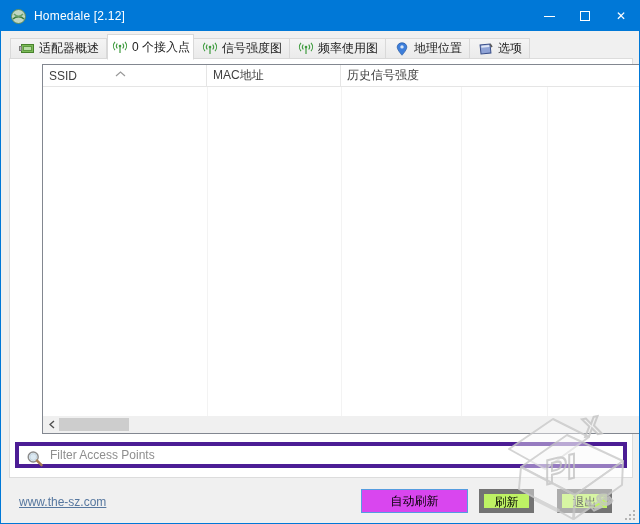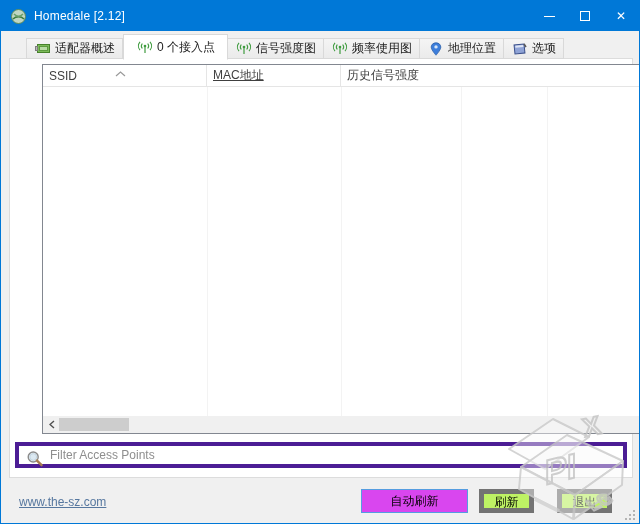--- a/index.html
+++ b/index.html
@@ -10,25 +10,25 @@
   .titlebar{position:absolute;top:0;left:0;right:0;height:30px;background:#0078d7;display:flex;align-items:center;text-align:center;}
   .app-icon{margin-left:9px;width:17px;height:17px;display:inline-block;}
   .title{color:#ffffff;font-size:12px;margin-left:7px;letter-spacing:.2px;}
   .controls{margin-left:auto;display:flex;height:100%;}
   .ctrl{width:36px;height:100%;display:flex;align-items:center;justify-content:center;color:#fff;}
   .glyph-min{display:block;width:11px;height:1px;background:#fff;}
   .glyph-max{display:block;width:10px;height:10px;border:1px solid #fff;}
   .glyph-close{font-size:12px;line-height:1;color:#fff;}
 
   
-  .tabbar{position:absolute;top:32px;left:9px;height:26px;display:flex;align-items:flex-end;z-index:5;margin-left:16px;}
+  .tabbar{position:absolute;top:32px;left:9px;height:26px;display:flex;align-items:flex-end;z-index:5;}
   .tab{height:21px;display:flex;align-items:center;gap:4px;padding:0 7px;background:linear-gradient(#f4f4f4,#ebebeb);
        border:1px solid #d9d9d9;border-left:none;font-size:12px;color:#222;}
   .tab:first-child{border-left:1px solid #d9d9d9;}
-  .tab.active{height:26px;background:#ffffff;border:1px solid #d9d9d9;border-bottom:1px solid #ffffff;margin-bottom:-1px;padding:0 12px;}
+  .tab.active{height:26px;background:#ffffff;border:1px solid #d9d9d9;border-bottom:1px solid #ffffff;margin-bottom:-1px;padding:0 3px;}
   .tab-icon{display:inline-flex;width:17px;height:14px;align-items:center;justify-content:center;}
 
   
   .page{position:absolute;left:8px;top:57px;width:624px;height:420px;background:#ffffff;border:1px solid #dcdcdc;}
 
   
   .listview{position:absolute;left:5px;top:5px;width:612px;height:370px;background:#fff;border:1px solid #828790;margin-left:27px;}
   .lv-header{position:absolute;top:0;left:0;right:0;height:22px;display:flex;background:#ffffff;border-bottom:1px solid #e5e5e5;}
   .lv-col{height:100%;display:flex;align-items:center;padding-left:6px;font-size:12px;color:#3f3f3f;border-right:1px solid #e5e5e5;position:relative;}
   .lv-col:last-child{border-right:none;flex:1;}
@@ -166,21 +166,21 @@
     <div class="listview">
       <div class="lv-header">
         <div class="lv-col" style="width:164px;">
           <span>SSID</span>
           <span class="sort-icon">
             <svg width="11" height="6" viewBox="0 0 11 6">
                 <polyline points="1,5 5.5,1 10,5" fill="none" stroke="#9a9a9a" stroke-width="1.2"></polyline>
               </svg>
           </span>
         </div>
-        <div class="lv-col" style="width:134px;text-decoration:underline;">
+        <div class="lv-col" style="width:134px;">
           <span>MAC地址</span>
         </div>
         <div class="lv-col">
           <span>历史信号强度</span>
         </div>
       </div>
 
       <div class="lv-body">
         <div class="bodydiv" style="left:164px;"></div>
         <div class="bodydiv" style="left:298px;"></div>

